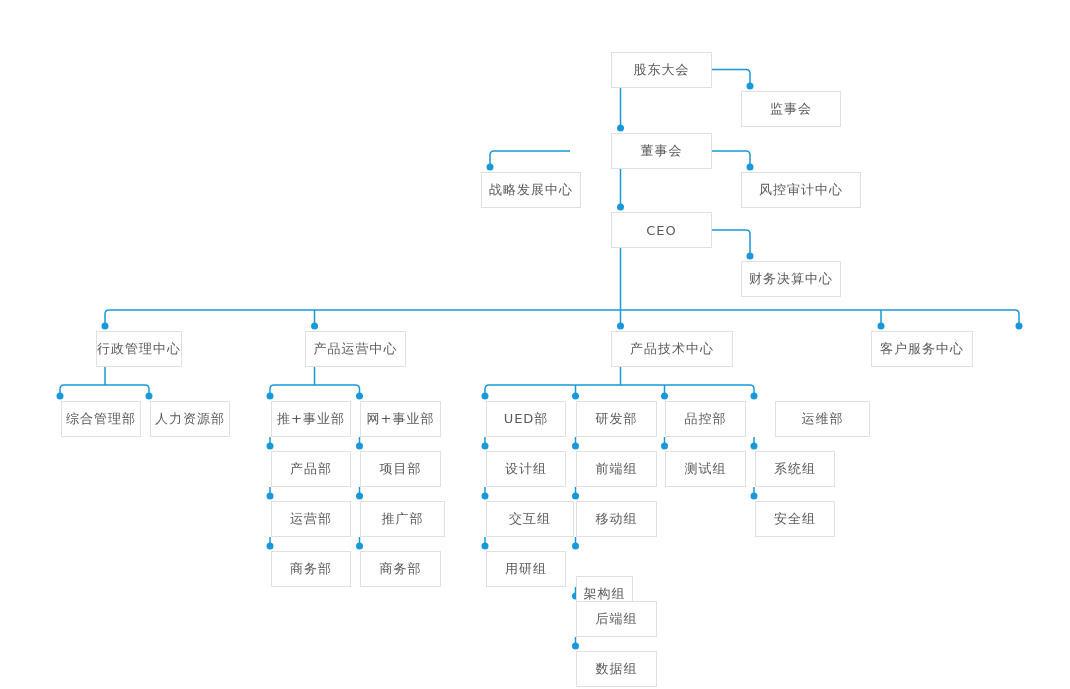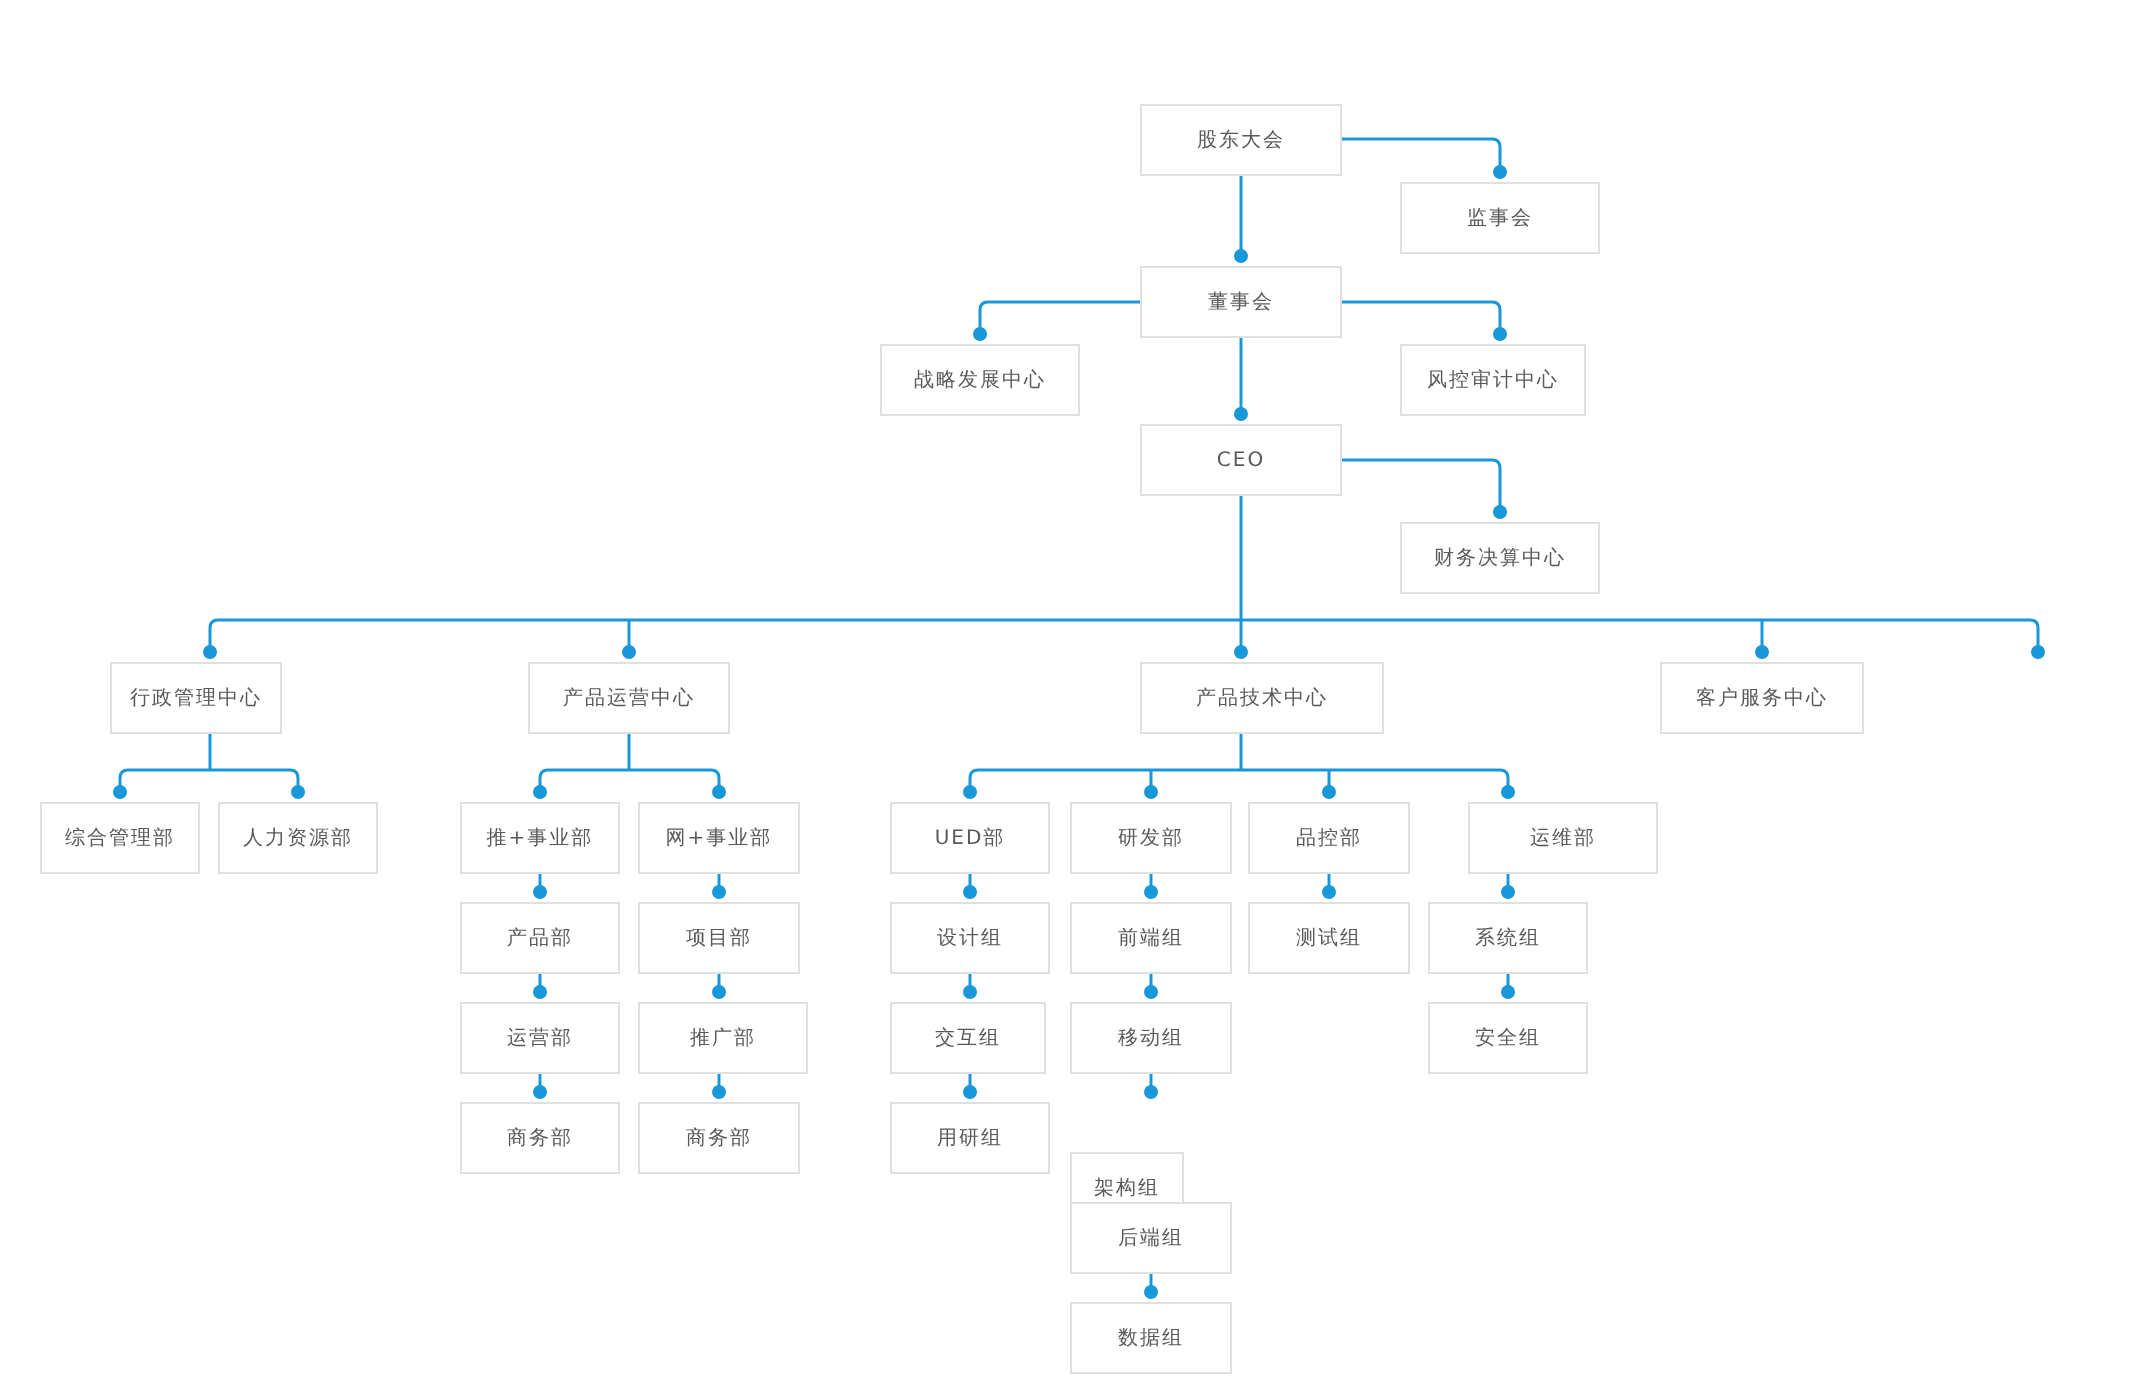--- a/index.html
+++ b/index.html
@@ -6,21 +6,21 @@
   *{box-sizing:border-box;}
   html,body{margin:0;padding:0;background:var(--background);}
   body{font-family:"DejaVu Sans","Liberation Sans",sans-serif;}
   .stage{position:relative;width:1070px;height:689px;background:var(--background);overflow:hidden;}
   .connectors{position:absolute;left:0;top:0;}
   .connector{stroke:var(--line);stroke-width:1.5;fill:none;}
   .dot{fill:var(--line);}
   .node{
     position:absolute;height:36px;background:#fff;border:1px solid var(--box_border);
     display:flex;align-items:center;justify-content:center;
-    font-size:10px;color:var(--box_text);letter-spacing:1px;white-space:nowrap;
+    font-size:13px;color:var(--box_text);letter-spacing:1px;white-space:nowrap;margin-left:41px;
   }
 </style>
 </head>
 <body>
 
 <div class="stage">
 
   <svg class="connectors" width="1070" height="689" viewBox="0 0 1070 689">
     <g>
 
@@ -114,21 +114,21 @@
     </div>
   <div class="node" style="left:700px;top:91px;width:100px">
       <span>监事会</span>
     </div>
   <div class="node" style="left:570px;top:133px;width:101px">
       <span>董事会</span>
     </div>
   <div class="node" style="left:440px;top:172px;width:100px">
       <span>战略发展中心</span>
     </div>
-  <div class="node" style="left:700px;top:172px;width:93px">
+  <div class="node" style="left:700px;top:172px;width:120px">
       <span>风控审计中心</span>
     </div>
   <div class="node" style="left:570px;top:212px;width:101px">
       <span>CEO</span>
     </div>
   <div class="node" style="left:700px;top:261px;width:100px">
       <span>财务决算中心</span>
     </div>
 
   <div class="node" style="left:55px;top:331px;width:86px">
@@ -187,21 +187,21 @@
   <div class="node" style="left:714px;top:451px;width:80px">
       <span>系统组</span>
     </div>
 
   <div class="node" style="left:230px;top:501px;width:80px">
       <span>运营部</span>
     </div>
   <div class="node" style="left:319px;top:501px;width:85px">
       <span>推广部</span>
     </div>
-  <div class="node" style="left:445px;top:501px;width:78px">
+  <div class="node" style="left:445px;top:501px;width:88px">
       <span>交互组</span>
     </div>
   <div class="node" style="left:535px;top:501px;width:81px">
       <span>移动组</span>
     </div>
   <div class="node" style="left:714px;top:501px;width:80px">
       <span>安全组</span>
     </div>
 
   <div class="node" style="left:230px;top:551px;width:80px">

